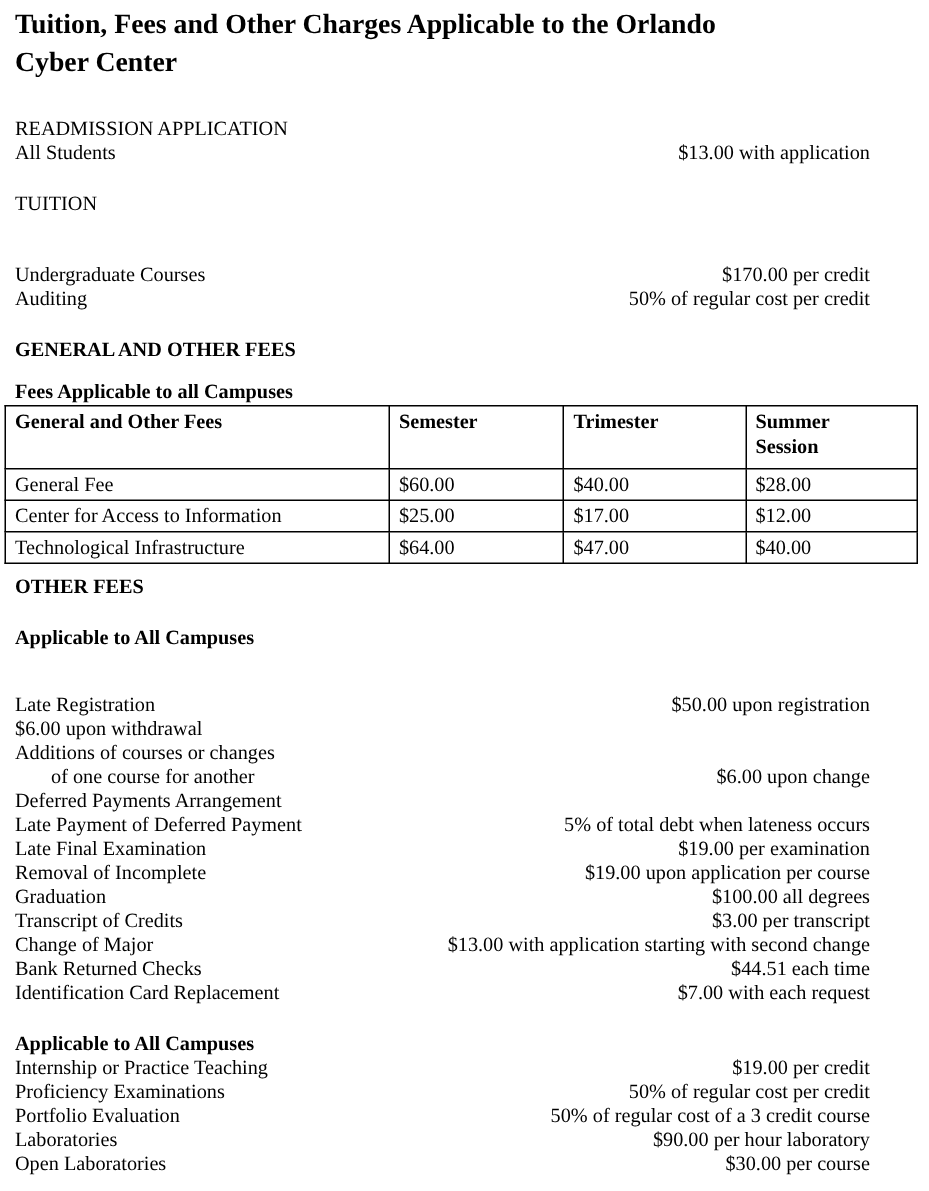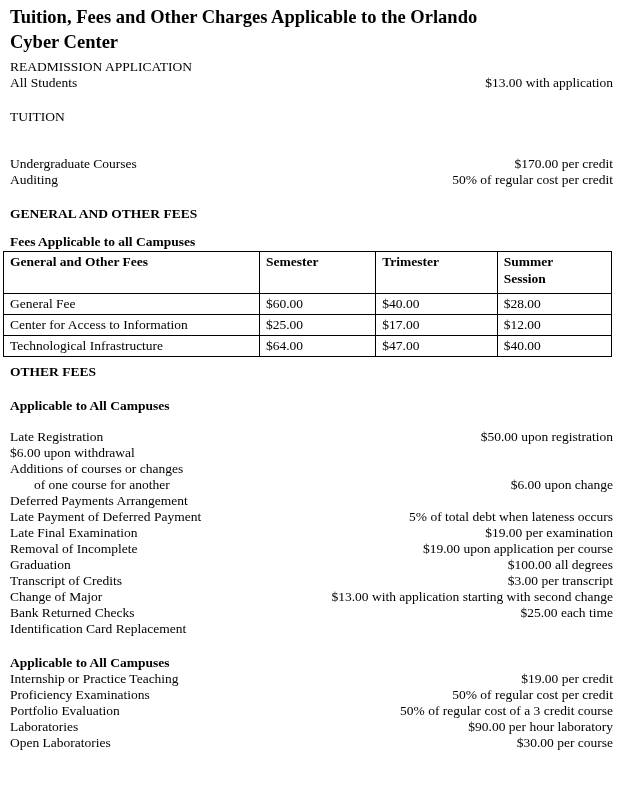--- a/index.html
+++ b/index.html
@@ -11,42 +11,42 @@
     font-family: "Liberation Serif", "DejaVu Serif", serif;
     font-size: 13.5px;
     line-height: 16px;
     box-sizing: border-box;
     overflow: hidden;
   }
   .page {
     box-sizing: border-box;
     width: 619px;
     height: 794px;
-    padding: 5px 6px 0 10px;
+    padding: 5px 39px 0 10px;
   }
   h1.doc-title {
     font-size: 18.5px;
     line-height: 25px;
     font-weight: bold;
     margin: 0;
   }
   .sec-heading { margin-top: 12px; }
   .sec-heading.plain { font-weight: normal; }
   .sec-heading.bold { font-weight: bold; }
   .row {
     display: flex;
     justify-content: space-between;
     align-items: baseline;
   }
   .row .lbl { white-space: nowrap; }
   .row .val { text-align: right; white-space: nowrap; }
   .row.indent .lbl { padding-left: 24px; }
 
   
-  #readmission-heading { margin-top: 4px; }
+  #readmission-heading { margin-top: 23px; }
   #tuition-heading { margin-top: 18px; }
   #tuition-rows { margin-top: 31px; }
   #general-fees-heading { margin-top: 18px; }
   #fees-campuses-subheading { }
   table.fees-table {
     border-collapse: collapse;
     table-layout: fixed;
     width: 609px;
     margin-left: -7px;
     margin-top: 1px;
@@ -62,21 +62,21 @@
   table.fees-table th { font-weight: bold; }
   .col-fee { width: 253px; }
   .col-sem { width: 115px; }
   .col-tri { width: 120px; }
   .col-sum { width: 113px; }
   th .narrow { display: inline-block; max-width: 70px; }
   #header-row th { height: 38px; }
 
   #other-fees-heading { margin-top: 7px; }
   #group1-heading { margin-top: 18px; }
-  #group1-rows { margin-top: 15px; }
+  #group1-rows { margin-top: 29px; }
   #group2-heading { margin-top: 18px; }
 </style>
 </head>
 <body>
 
 <div class="page">
 
   <h1 class="doc-title"><span>Tuition, Fees and Other Charges Applicable to the Orlando</span><br><span>Cyber Center</span></h1>
 
   <div id="readmission-heading" class="sec-heading plain">READMISSION APPLICATION</div>
@@ -178,24 +178,25 @@
     <div class="row">
       <span class="lbl">Transcript of Credits</span>
       <span class="val">$3.00 per transcript</span>
     </div>
     <div class="row">
       <span class="lbl">Change of Major</span>
       <span class="val">$13.00 with application starting with second change</span>
     </div>
     <div class="row">
       <span class="lbl">Bank Returned Checks</span>
-      <span class="val">$25.00 each time</span>
+      <span class="val">$44.51 each time</span>
     </div>
     <div class="row">
       <span class="lbl">Identification Card Replacement</span>
+      <span class="val">$7.00 with each request</span>
     </div>
   </div>
 
   <div id="group2-heading" class="sec-heading bold">Applicable to All Campuses</div>
   <div id="group2-rows">
     <div class="row">
       <span class="lbl">Internship or Practice Teaching</span>
       <span class="val">$19.00 per credit</span>
     </div>
     <div class="row">

